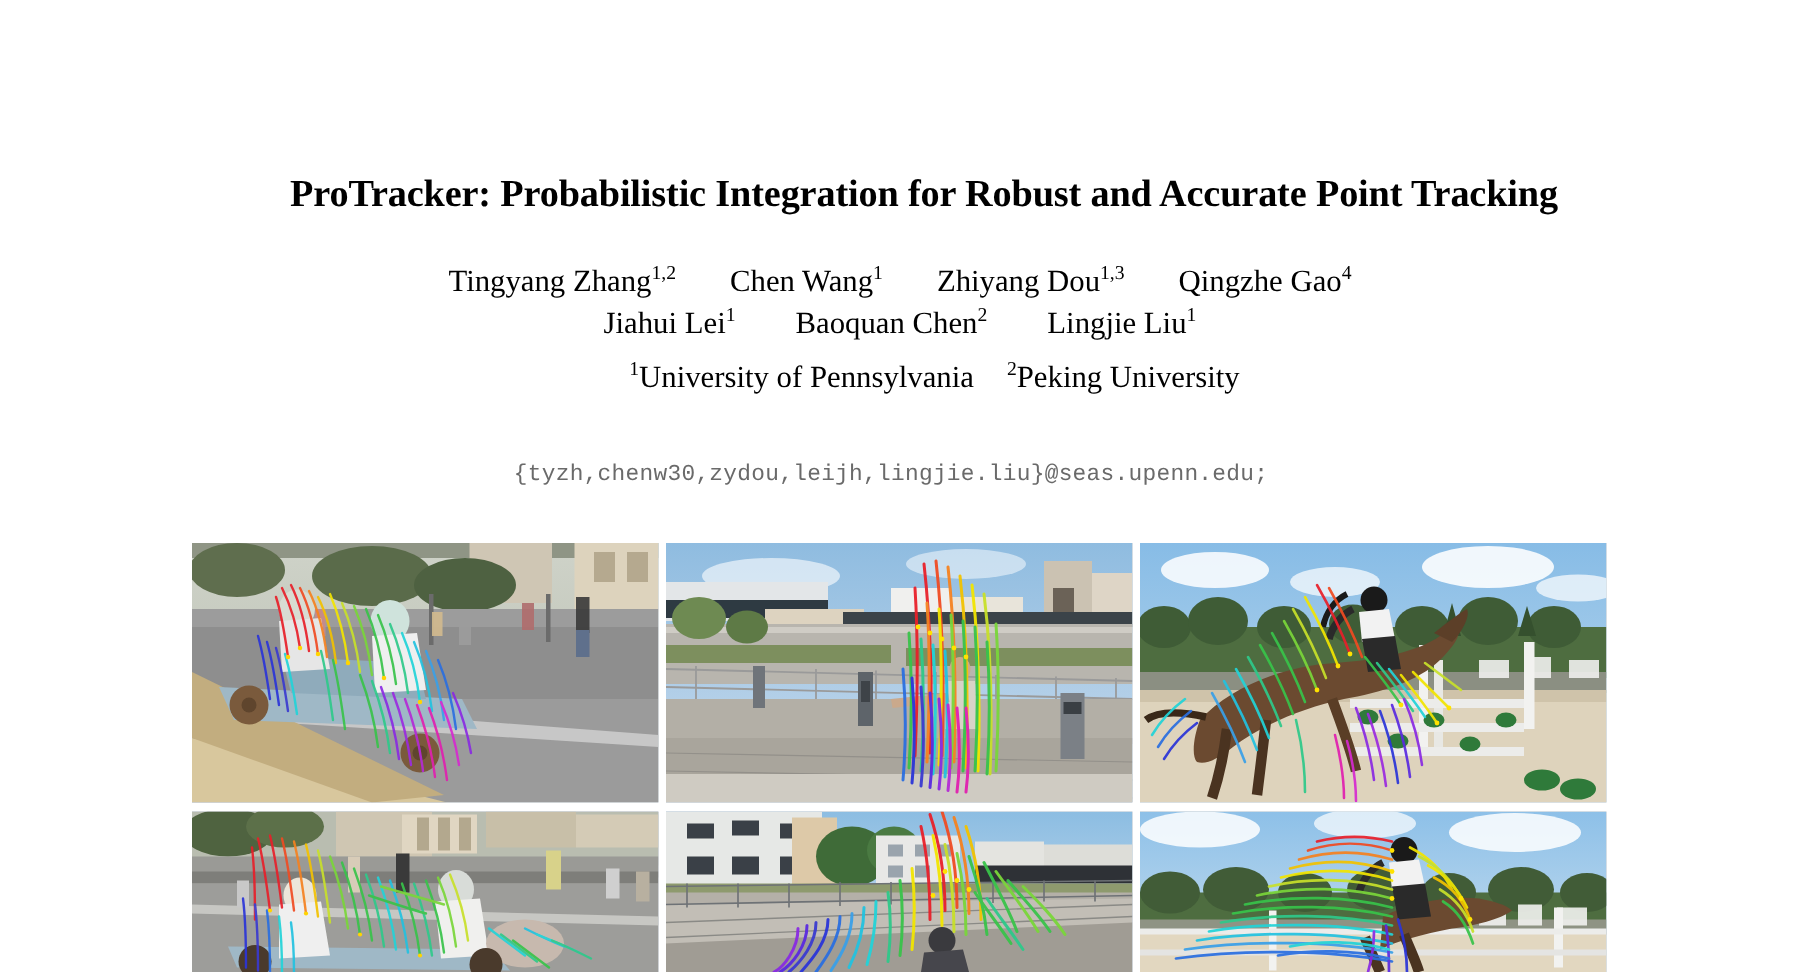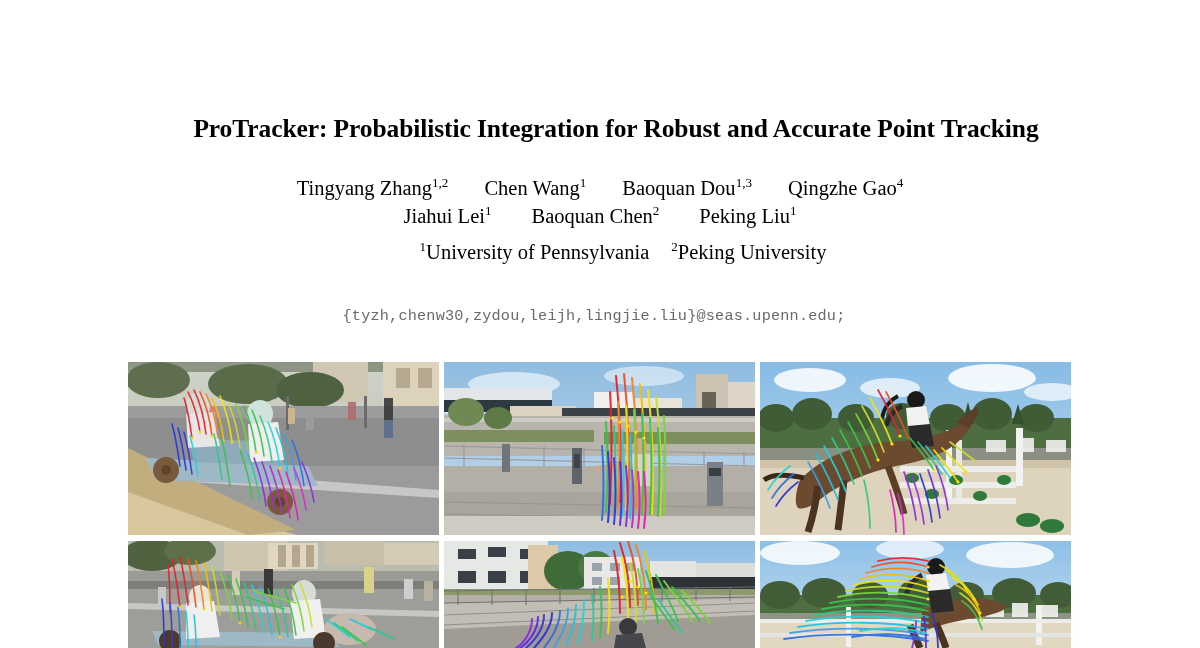--- a/index.html
+++ b/index.html
@@ -118,24 +118,24 @@
 </style>
 </head>
 <body>
 
 <div class="page">
 
   <h1 class="paper-title">ProTracker: Probabilistic Integration for Robust and Accurate Point Tracking</h1>
 
   <div class="authors">
     <div class="author-line authors-line1">
-      <span class="author"><span>Tingyang Zhang</span><sup>1,2</sup></span><span class="author"><span>Chen Wang</span><sup>1</sup></span><span class="author"><span>Baoquan Dou</span><sup>1,3</sup></span><span class="author"><span>Qingzhe Gao</span><sup>4</sup></span>
+      <span class="author"><span>Tingyang Zhang</span><sup>1,2</sup></span><span class="author"><span>Chen Wang</span><sup>1</sup></span><span class="author"><span>Zhiyang Dou</span><sup>1,3</sup></span><span class="author"><span>Qingzhe Gao</span><sup>4</sup></span>
     </div>
     <div class="author-line authors-line2">
-      <span class="author"><span>Jiahui Lei</span><sup>1</sup></span><span class="author"><span>Baoquan Chen</span><sup>2</sup></span><span class="author"><span>Peking Liu</span><sup>1</sup></span>
+      <span class="author"><span>Jiahui Lei</span><sup>1</sup></span><span class="author"><span>Baoquan Chen</span><sup>2</sup></span><span class="author"><span>Lingjie Liu</span><sup>1</sup></span>
     </div>
   </div>
 
   <div class="affiliations">
     <div class="affil-line">
       <span class="affil"><sup>1</sup><span>University of Pennsylvania</span></span><span class="affil"><sup>2</sup><span>Peking University</span></span>
     </div>
   </div>
 
   <div class="emails">

